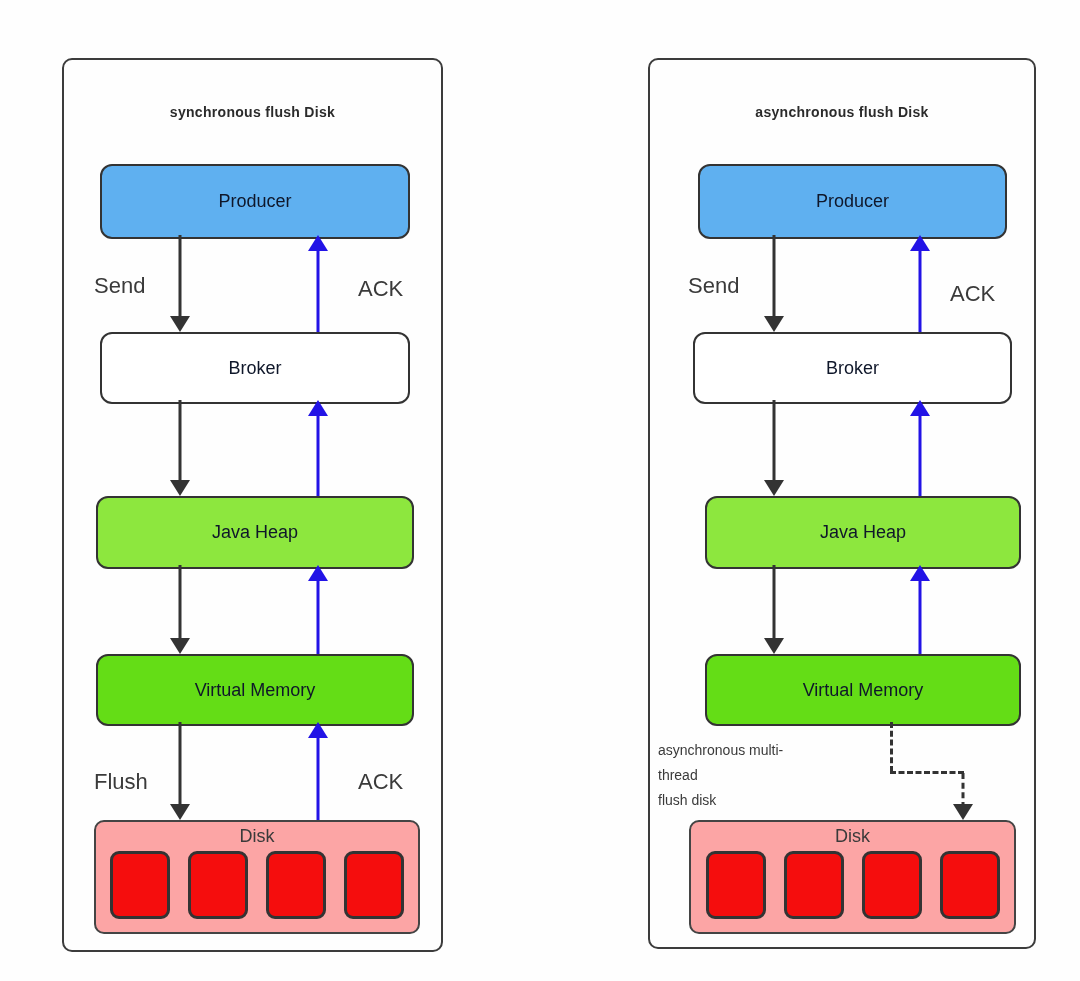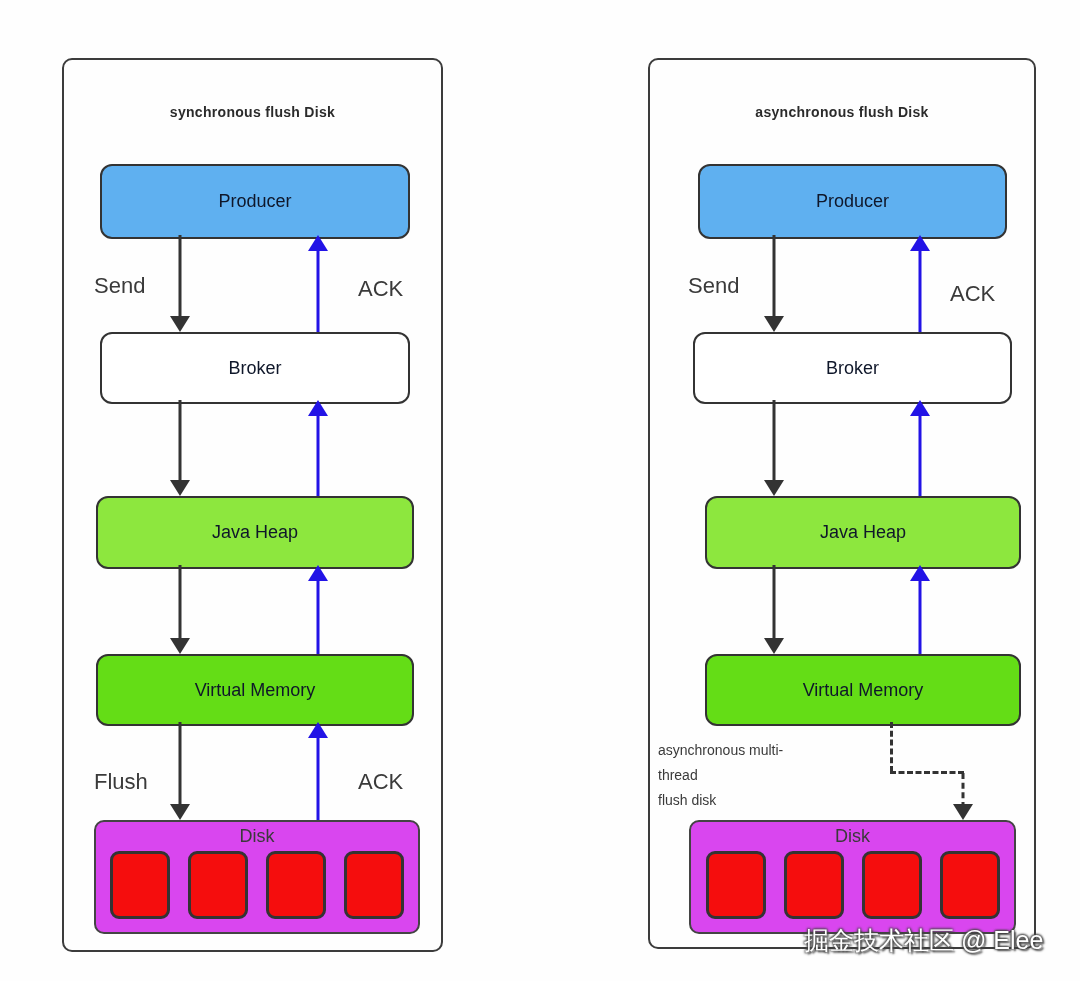--- a/index.html
+++ b/index.html
@@ -43,21 +43,21 @@
   .arrow-up::after {
     content:""; position:absolute; top:0; left:50%; transform:translateX(-50%);
     width:0; height:0; border-left:10px solid transparent;
     border-right:10px solid transparent; border-bottom:16px solid var(--ac);
   }
   .arrow.dashed::before { width:0; background:none; border-left:3px dashed var(--ac); }
   .dash-v { position:absolute; width:0; border-left:3px dashed #333; }
   .dash-h { position:absolute; height:0; border-top:3px dashed #333; }
   .disk {
     position:absolute; border:2.5px solid #444; border-radius:10px;
-    background:#d946ef;
+    background:#fca5a5;
   }
   .disk-label { text-align:center; font-size:18px; color:#3a3a3a; margin-top:4px; }
   .block-row { display:flex; justify-content:center; gap:18px; margin-top:4px; }
   .block { width:54px; height:62px; border:3px solid #333; border-radius:9px; }
   .watermark {
     position:absolute; font-size:25px; color:#ffffff; white-space:nowrap;
     text-shadow: 2px 2px 2px rgba(70,70,70,0.95), -1px -1px 2px rgba(70,70,70,0.85),
                  1px -1px 2px rgba(70,70,70,0.85), -1px 1px 2px rgba(70,70,70,0.85);
   }
 </style>
@@ -159,15 +159,14 @@
       <div class="disk-label">Disk</div>
       <div class="block-row">
         <div class="block" style="background: rgb(245, 13, 13);"></div>
         <div class="block" style="background: rgb(245, 13, 13);"></div>
         <div class="block" style="background: rgb(245, 13, 13);"></div>
         <div class="block" style="background: rgb(245, 13, 13);"></div>
       </div>
     </div>
   </div>
 
-  <div class="watermark" style="left:804px; top:924px;">掘金技术社区 @ Elee</div>
 
 </div>
 
 </body></html>

